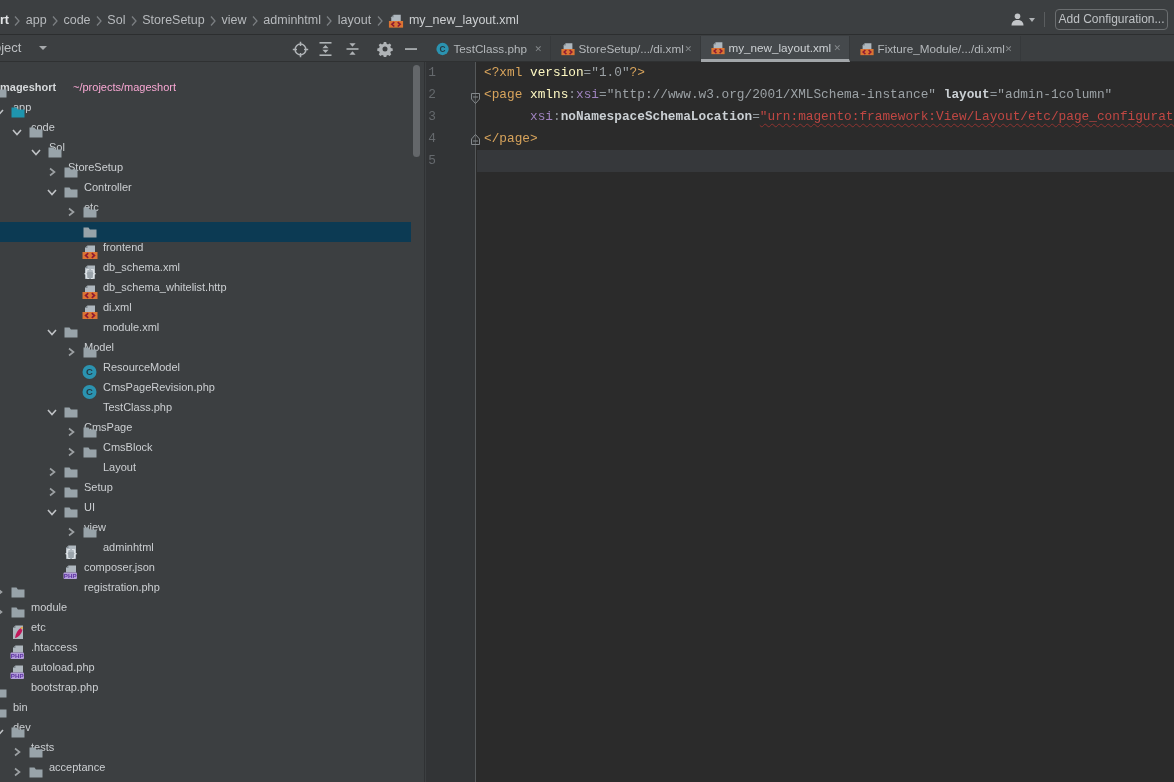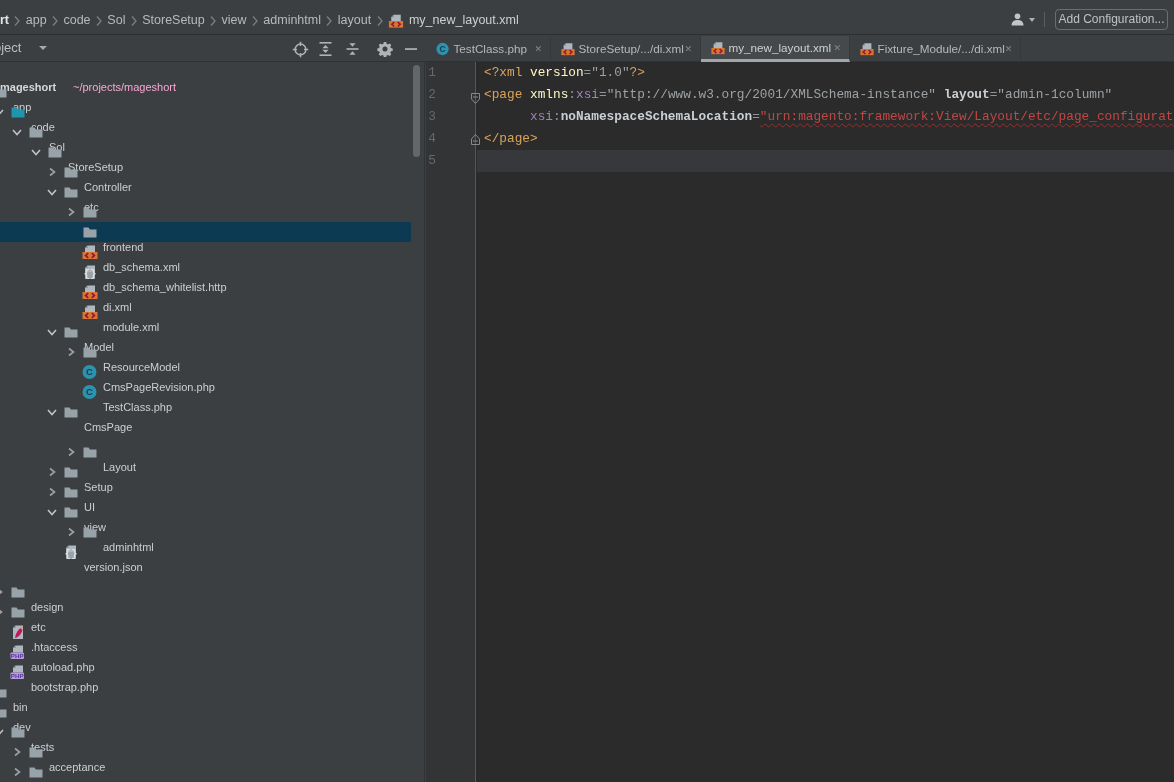--- a/index.html
+++ b/index.html
@@ -206,20 +206,29 @@
       </div>
 <div class="trow" style="top:340px">
         <span class="tchev" style="left:46px"><svg width="12" height="14" viewBox="0 0 12 14">
             <path d="M2 5 L6 9.5 L10 5" stroke="#C0C3C6" stroke-width="1.6" fill="none"></path>
           </svg></span>
         <span class="ticon" style="left:63px"><svg width="16" height="16" viewBox="0 0 16 16">
             <path d="M1.5 3.5 h5 l1.4 2 h6.6 v8 h-13 z" fill="#98A3A9"></path>
           </svg></span>
         <span class="tlabel" style="left:84px">CmsPage</span>
       </div>
+<div class="trow" style="top:360px">
+        <span class="tchev" style="left:66px"><svg width="10" height="14" viewBox="0 0 10 14">
+            <path d="M3 3.5 L7.5 7 L3 10.5" stroke="#9DA1A4" stroke-width="1.6" fill="none"></path>
+          </svg></span>
+        <span class="ticon" style="left:82px"><svg width="16" height="16" viewBox="0 0 16 16">
+            <path d="M1.5 3.5 h5 l1.4 2 h6.6 v8 h-13 z" fill="#98A3A9"></path>
+          </svg></span>
+        <span class="tlabel" style="left:103px">CmsBlock</span>
+      </div>
 <div class="trow" style="top:380px">
         <span class="tchev" style="left:66px"><svg width="10" height="14" viewBox="0 0 10 14">
             <path d="M3 3.5 L7.5 7 L3 10.5" stroke="#9DA1A4" stroke-width="1.6" fill="none"></path>
           </svg></span>
         <span class="ticon" style="left:82px"><svg width="16" height="16" viewBox="0 0 16 16">
             <path d="M1.5 3.5 h5 l1.4 2 h6.6 v8 h-13 z" fill="#98A3A9"></path>
           </svg></span>
         <span class="tlabel" style="left:103px">Layout</span>
       </div>
 <div class="trow" style="top:400px">
@@ -258,30 +267,39 @@
           </svg></span>
         <span class="tlabel" style="left:103px">adminhtml</span>
       </div>
 <div class="trow" style="top:480px">
         <span class="ticon" style="left:63px"><svg width="16" height="16" viewBox="0 0 16 16">
             <path d="M5.5 1.5 H13 V8 H3 V4 Z" fill="#AEB7BE"></path>
             <path d="M3 4 L5.5 1.5 V4 Z" fill="#7E878D"></path>
             <path d="M3 8 H13 V15 H3 Z" fill="#9AA3AA"></path>
             <text x="8" y="13.2" font-family="Liberation Mono,monospace" font-size="11" font-weight="bold" fill="#DDE2E6" text-anchor="middle">{}</text>
           </svg></span>
-        <span class="tlabel" style="left:84px">version.json</span>
+        <span class="tlabel" style="left:84px">composer.json</span>
+      </div>
+<div class="trow" style="top:500px">
+        <span class="ticon" style="left:63px"><svg width="16" height="16" viewBox="0 0 16 16">
+            <path d="M5.5 1.5 H13 V8.5 H3 V4 Z" fill="#AEB7BE"></path>
+            <path d="M3 4 L5.5 1.5 V4 Z" fill="#7E878D"></path>
+            <rect x="0.5" y="8.5" width="13.5" height="6.5" rx="1" fill="#B39DDB"></rect>
+            <text x="7.2" y="13.7" font-family="Liberation Sans,sans-serif" font-size="6.2" font-weight="bold" fill="#5E35A1" text-anchor="middle">PHP</text>
+          </svg></span>
+        <span class="tlabel" style="left:84px">registration.php</span>
       </div>
 <div class="trow" style="top:520px">
         <span class="tchev" style="left:-6px"><svg width="10" height="14" viewBox="0 0 10 14">
             <path d="M3 3.5 L7.5 7 L3 10.5" stroke="#9DA1A4" stroke-width="1.6" fill="none"></path>
           </svg></span>
         <span class="ticon" style="left:10px"><svg width="16" height="16" viewBox="0 0 16 16">
             <path d="M1.5 3.5 h5 l1.4 2 h6.6 v8 h-13 z" fill="#98A3A9"></path>
           </svg></span>
-        <span class="tlabel" style="left:31px">design</span>
+        <span class="tlabel" style="left:31px">module</span>
       </div>
 <div class="trow" style="top:540px">
         <span class="tchev" style="left:-6px"><svg width="10" height="14" viewBox="0 0 10 14">
             <path d="M3 3.5 L7.5 7 L3 10.5" stroke="#9DA1A4" stroke-width="1.6" fill="none"></path>
           </svg></span>
         <span class="ticon" style="left:10px"><svg width="16" height="16" viewBox="0 0 16 16">
             <path d="M1.5 3.5 h5 l1.4 2 h6.6 v8 h-13 z" fill="#98A3A9"></path>
           </svg></span>
         <span class="tlabel" style="left:31px">etc</span>
       </div>

